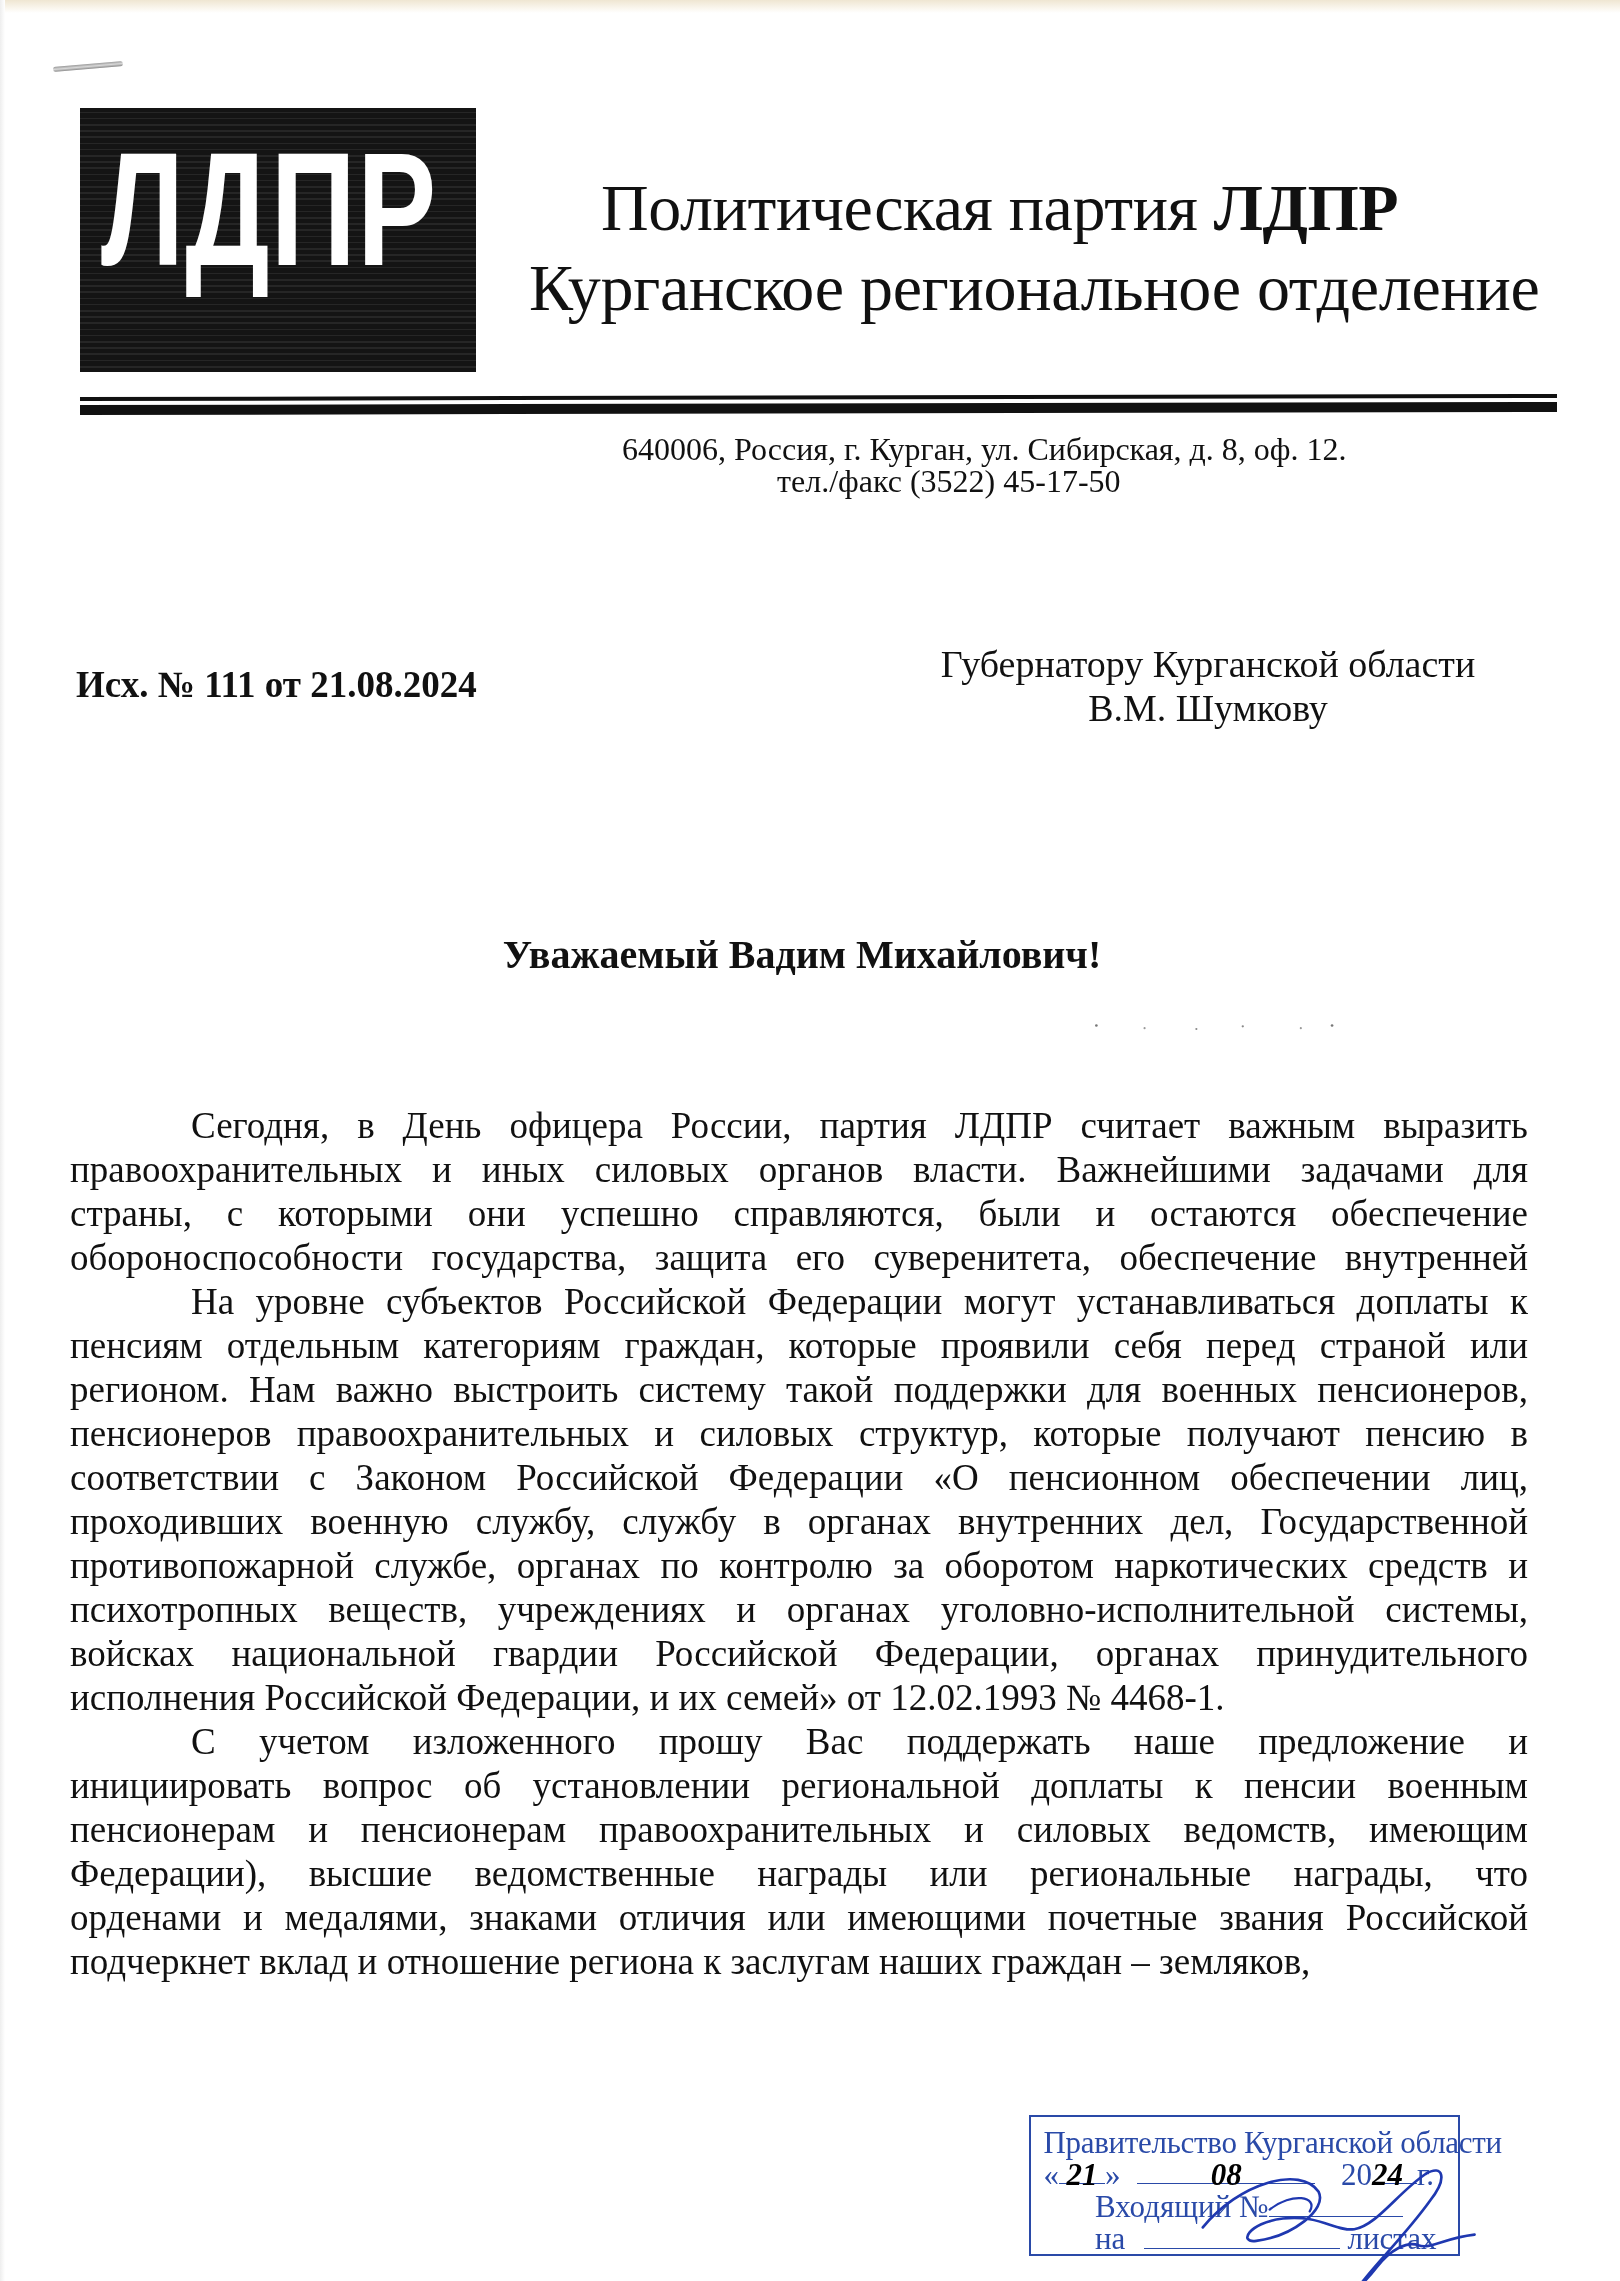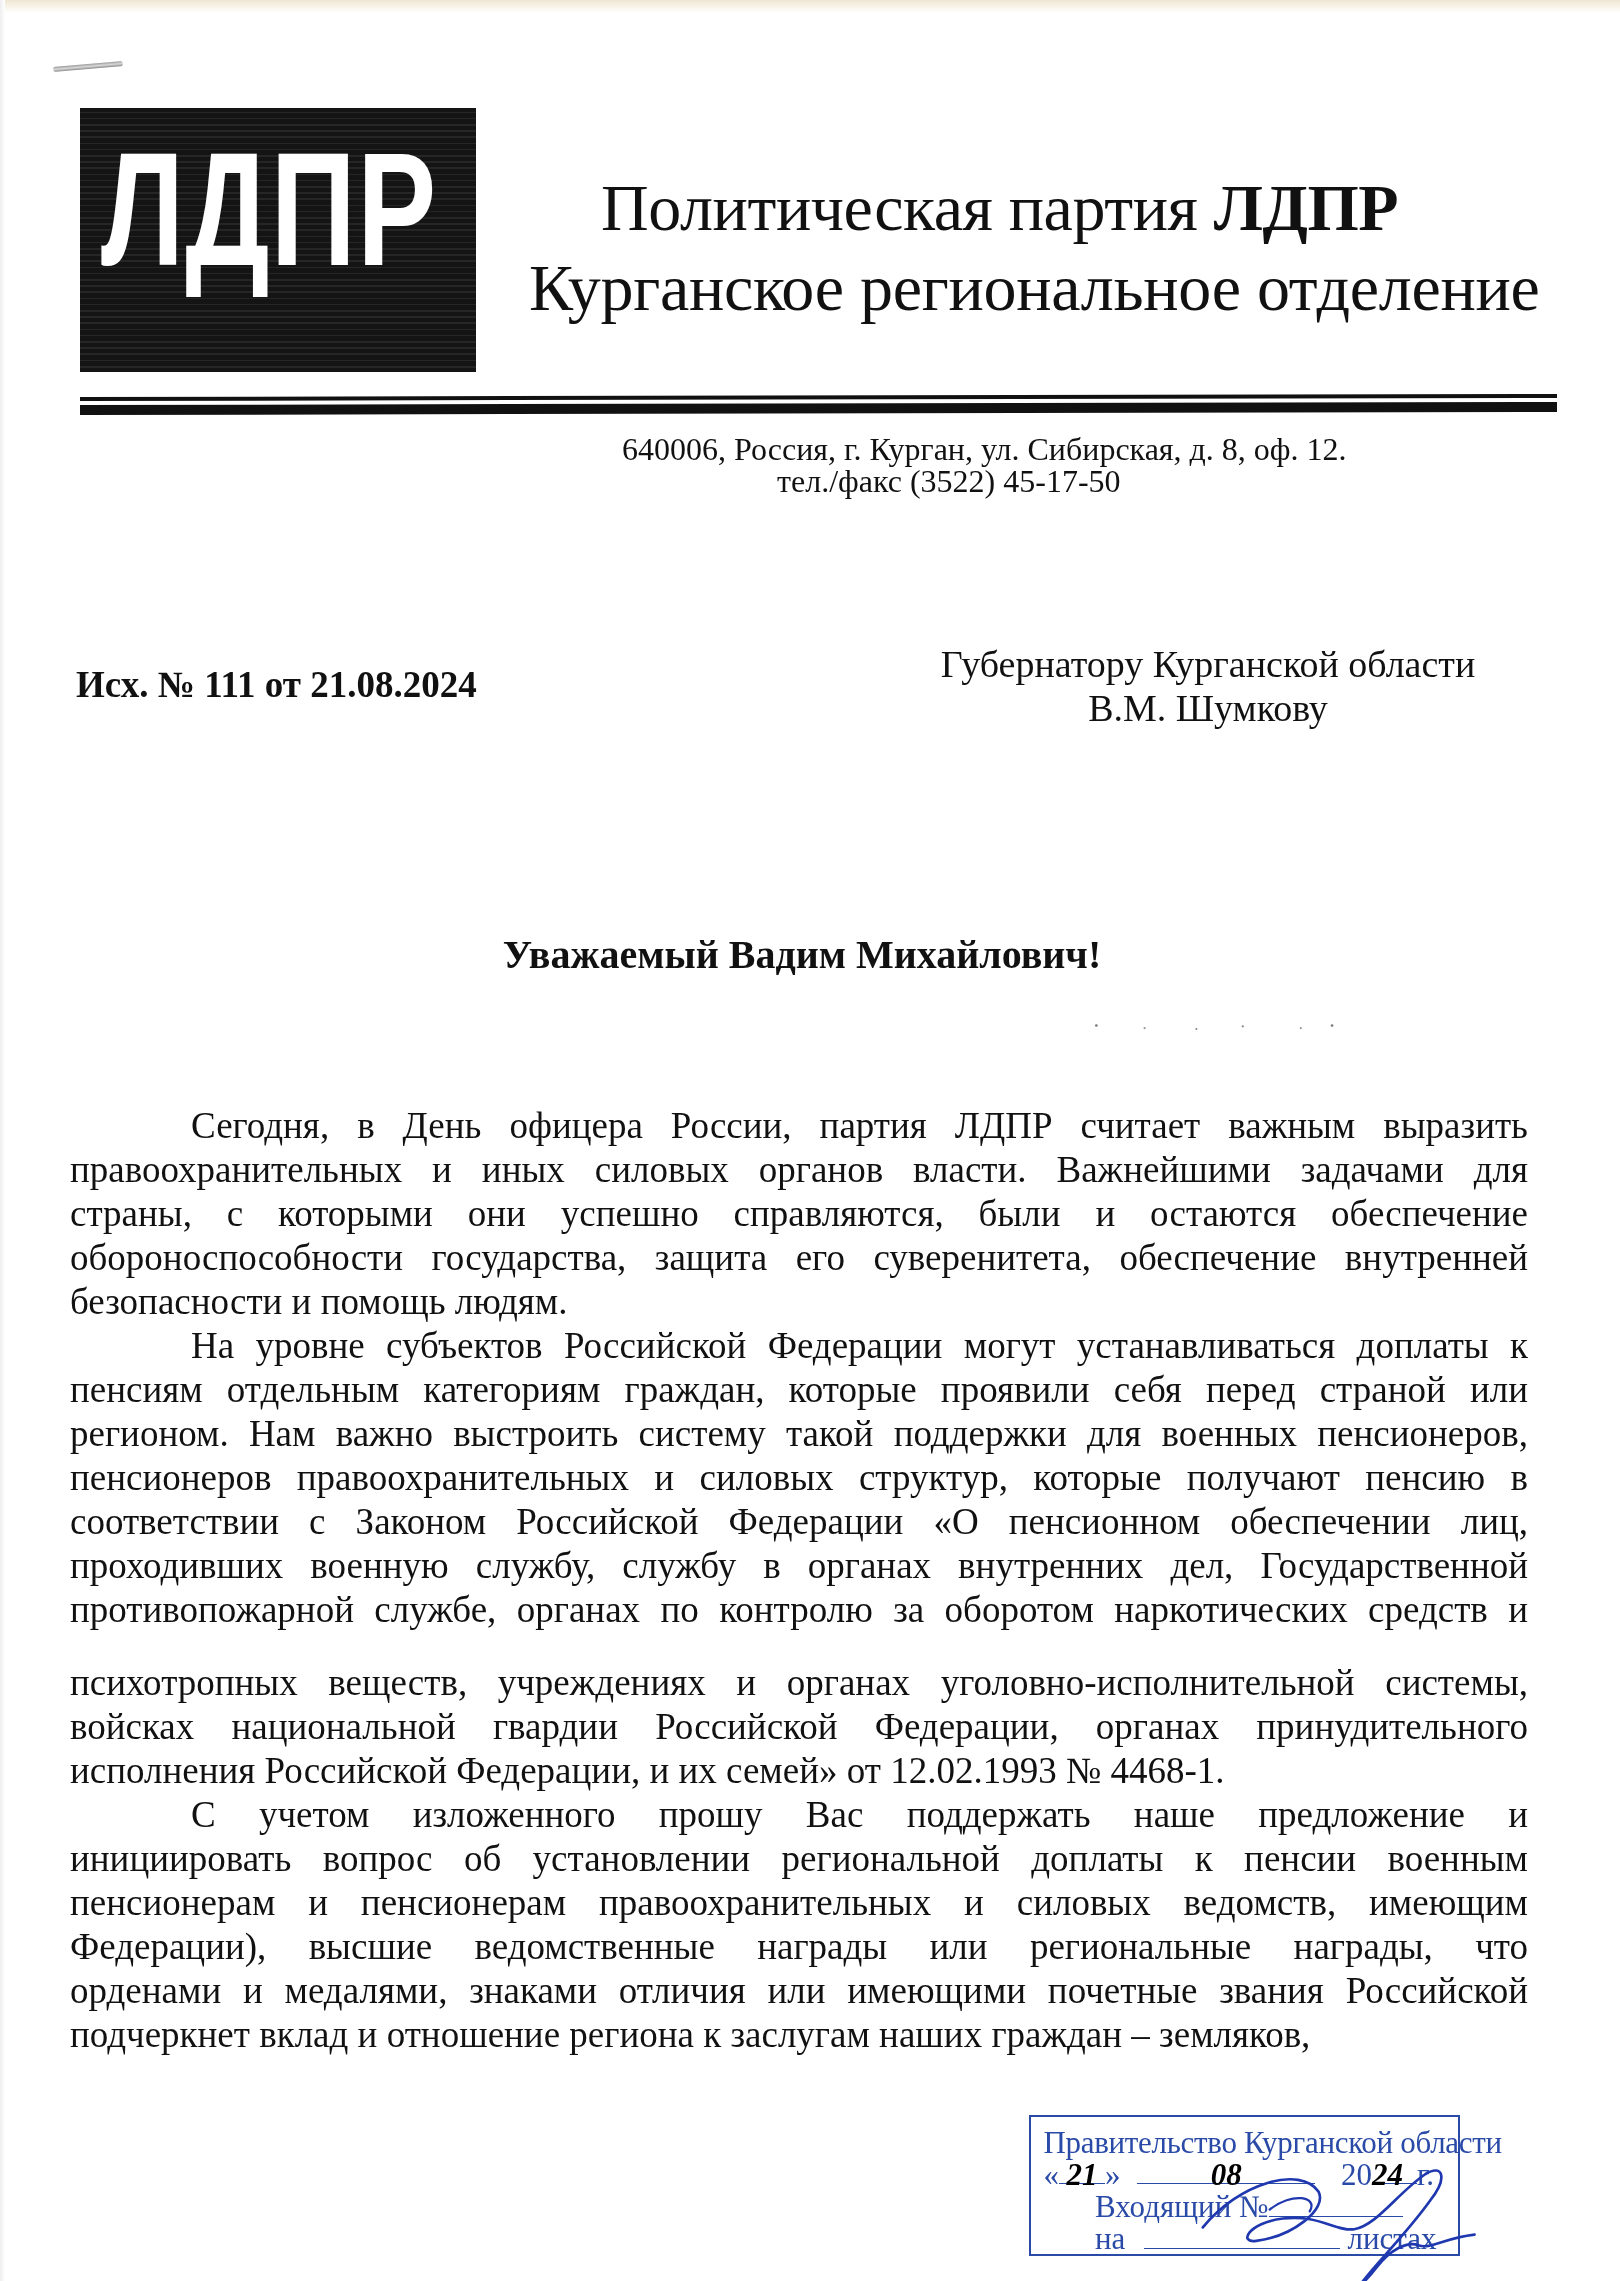--- a/index.html
+++ b/index.html
@@ -81,29 +81,28 @@
     <circle cx="170" cy="6" r="1.3" fill="#888"></circle>
   <circle cx="235" cy="8" r="1.2" fill="#999"></circle>
     <circle cx="270" cy="5" r="1.5" fill="#777"></circle>
 </svg>
 
 <div class="abs body-text" id="body-text">
     <div class="line indent" style="white-space: normal;">Сегодня, в День офицера России, партия ЛДПР считает важным выразить</div>
     <div class="line" style="white-space: normal;">правоохранительных и иных силовых органов власти. Важнейшими задачами для</div>
     <div class="line" style="white-space: normal;">страны, с которыми они успешно справляются, были и остаются обеспечение</div>
     <div class="line" style="white-space: normal;">обороноспособности государства, защита его суверенитета, обеспечение внутренней</div>
-    <div class="line last">безопасности и помощь людям.</div>
     <div class="line indent" style="white-space: normal;">На уровне субъектов Российской Федерации могут устанавливаться доплаты к</div>
     <div class="line" style="white-space: normal;">пенсиям отдельным категориям граждан, которые проявили себя перед страной или</div>
     <div class="line" style="white-space: normal;">регионом. Нам важно выстроить систему такой поддержки для военных пенсионеров,</div>
     <div class="line" style="white-space: normal;">пенсионеров правоохранительных и силовых структур, которые получают пенсию в</div>
     <div class="line" style="white-space: normal;">соответствии с Законом Российской Федерации «О пенсионном обеспечении лиц,</div>
     <div class="line" style="white-space: normal;">проходивших военную службу, службу в органах внутренних дел, Государственной</div>
     <div class="line" style="white-space: normal;">противопожарной службе, органах по контролю за оборотом наркотических средств и</div>
-    <div class="line" style="white-space: normal; margin-top: 29px;">психотропных веществ, учреждениях и органах уголовно-исполнительной системы,</div>
+    <div class="line" style="white-space: normal;">психотропных веществ, учреждениях и органах уголовно-исполнительной системы,</div>
     <div class="line" style="white-space: normal;">войсках национальной гвардии Российской Федерации, органах принудительного</div>
     <div class="line last">исполнения Российской Федерации, и их семей» от 12.02.1993 № 4468-1.</div>
     <div class="line indent" style="white-space: normal;">С учетом изложенного прошу Вас поддержать наше предложение и</div>
     <div class="line" style="white-space: normal;">инициировать вопрос об установлении региональной доплаты к пенсии военным</div>
     <div class="line" style="white-space: normal;">пенсионерам и пенсионерам правоохранительных и силовых ведомств, имеющим</div>
     <div class="line" style="white-space: normal;">Федерации), высшие ведомственные награды или региональные награды, что</div>
     <div class="line" style="white-space: normal;">орденами и медалями, знаками отличия или имеющими почетные звания Российской</div>
     <div class="line last">подчеркнет вклад и отношение региона к заслугам наших граждан – земляков,</div>
   </div>
 

